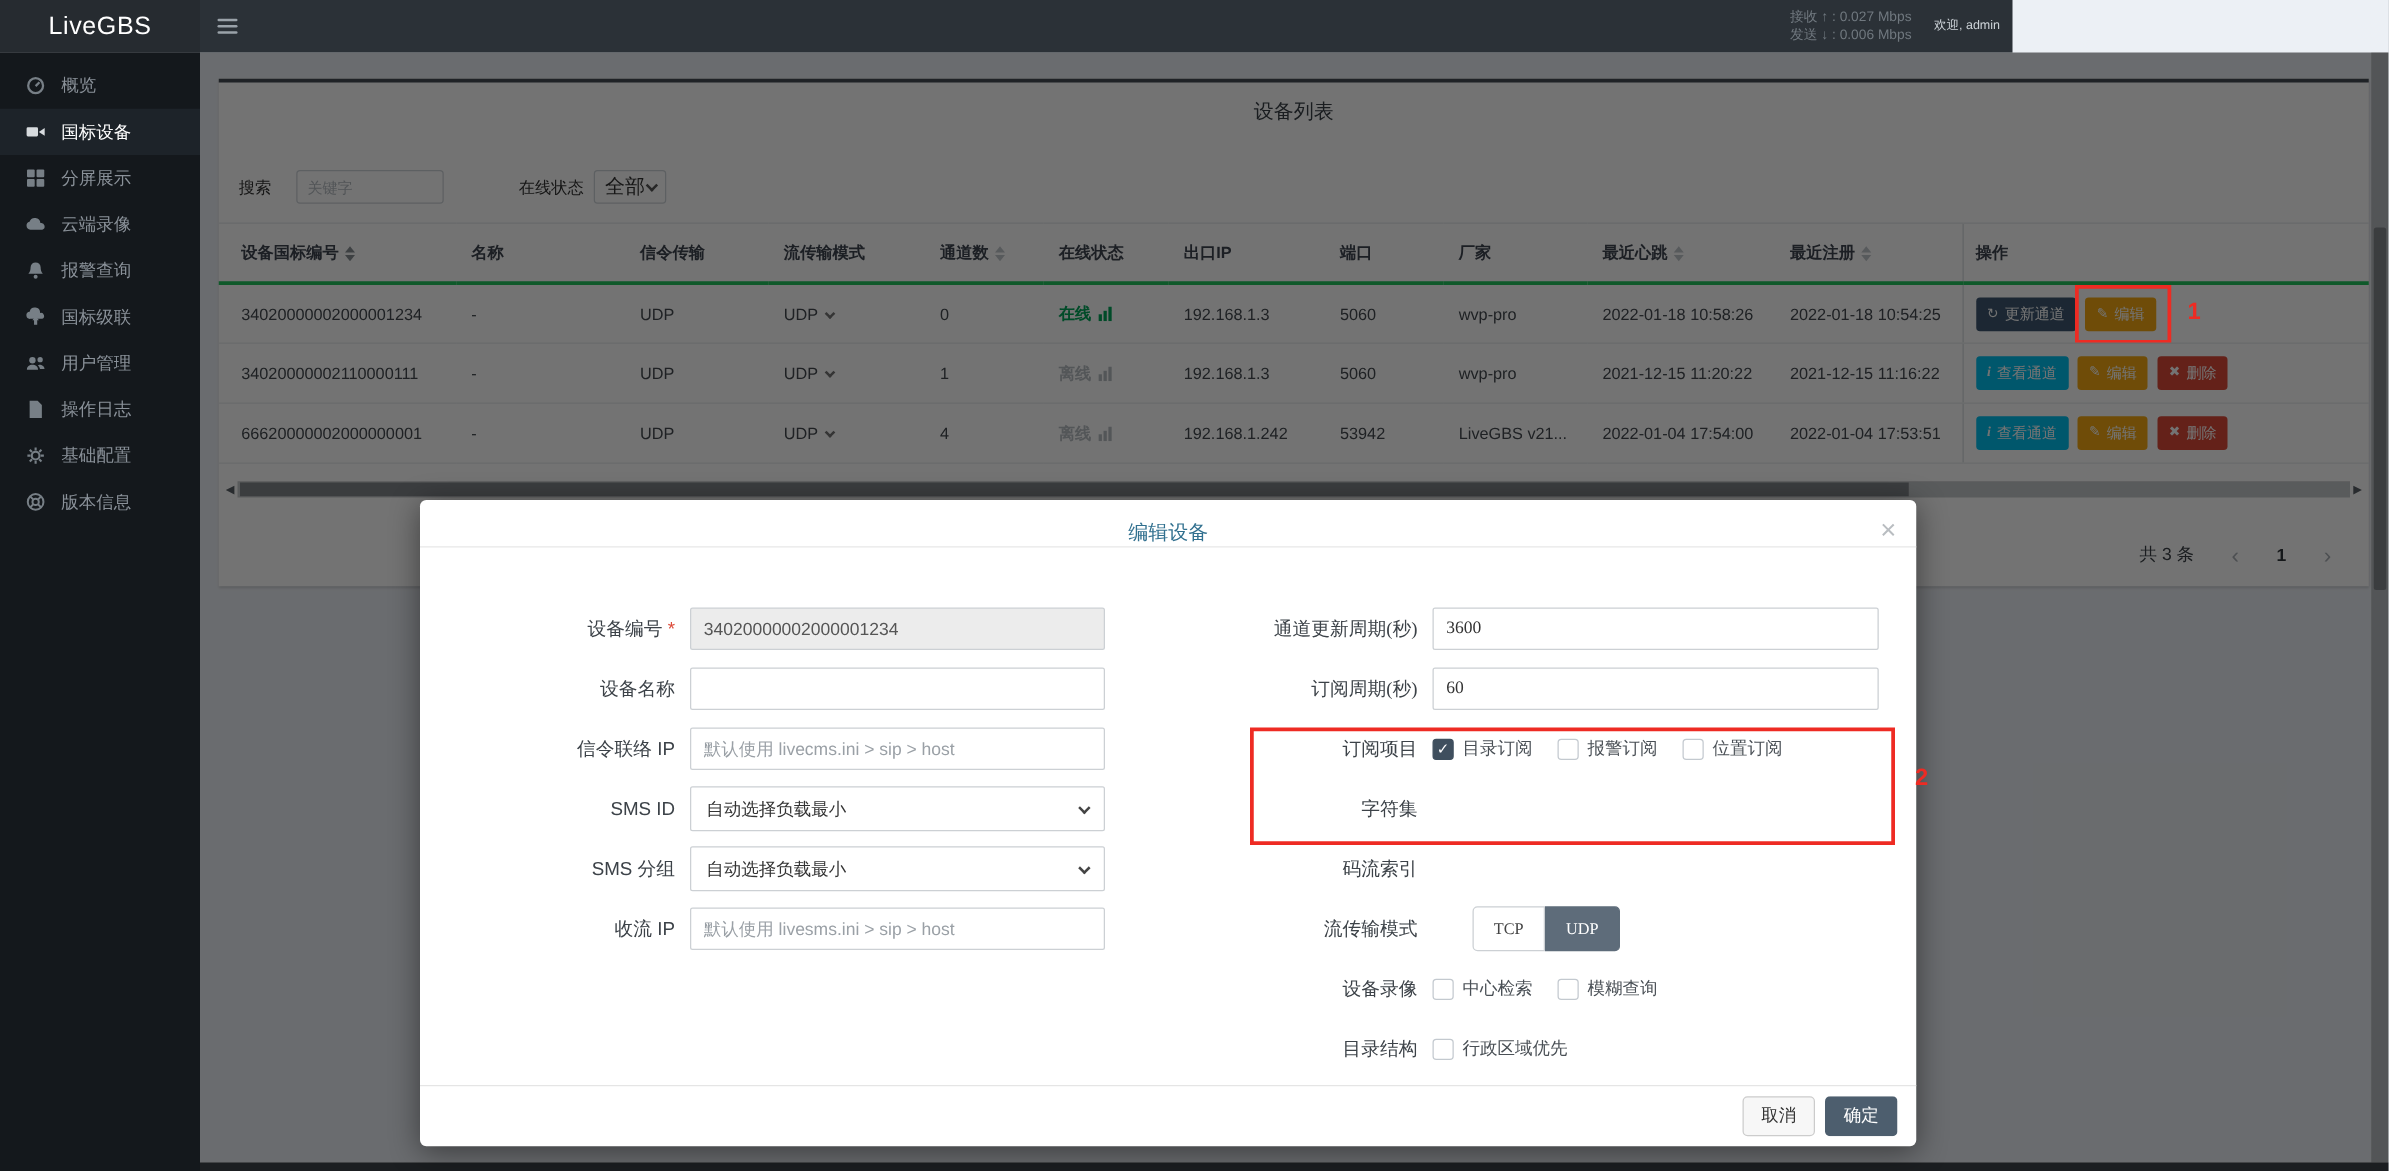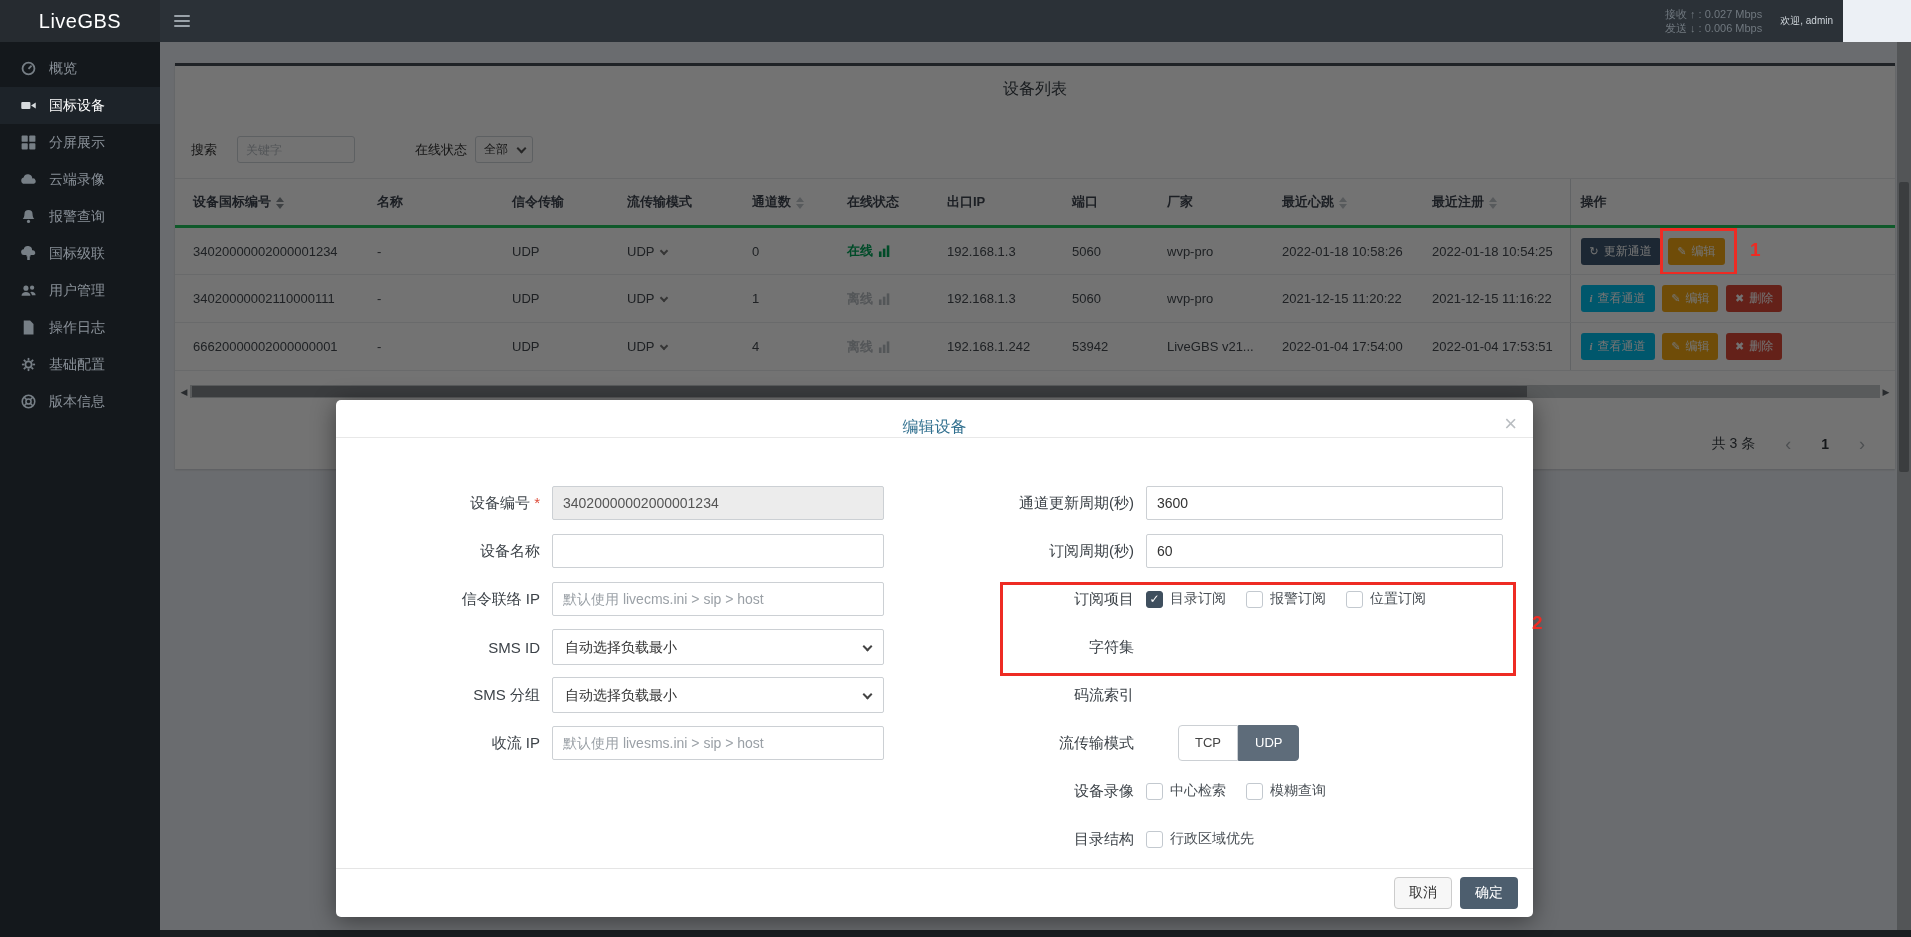--- a/index.html
+++ b/index.html
@@ -1,21 +1,21 @@
 <!DOCTYPE html>
 <html><head>
 <meta charset="utf-8">
 <style>
   * { margin:0; padding:0; box-sizing:border-box; }
   html,body { width:1911px; height:937px; overflow:hidden; }
   body { font-family:"Liberation Sans","DejaVu Sans",sans-serif; background:#ecf0f5; }
   .screen { position:relative; width:1911px; height:937px; overflow:hidden; background:#ecf0f5; }
 
   
-  .top-header { position:absolute; left:0; top:0; width:1843px; height:42px; background:#2b3137; z-index:5; display:flex; align-items:flex-start; }
+  .top-header { position:absolute; left:0; top:0; width:1610px; height:42px; background:#2b3137; z-index:5; display:flex; align-items:flex-start; }
   .logo { width:160px; height:42px; background:#262b30; color:#fff; font-size:20px; line-height:42px; text-align:center; letter-spacing:.5px; cursor:pointer; }
   .hamburger { width:44px; height:42px; display:flex; flex-direction:column; justify-content:center; align-items:center; gap:3px; cursor:pointer; }
   .hamburger .bar { width:16px; height:2px; background:#9aa2a9; border-radius:1px; }
   .hd-right { margin-left:auto; display:flex; align-items:center; }
   .net-stats { font-size:11px; color:#70787f; text-align:right; line-height:14px; margin-right:14px; }
   .net-line span { color:#70787f; }
   .welcome { color:#cdd3d8; font-size:10px; padding:0 10px 0 4px; height:42px; line-height:42px; cursor:pointer; }
 
   
   .sidebar { position:absolute; left:0; top:42px; bottom:0; width:160px; background:#14181c; z-index:5; padding-top:8px; }
@@ -27,21 +27,21 @@
 
   
   .content { position:absolute; left:160px; top:42px; right:0; bottom:0; background:#ecf0f5; }
   .card { position:absolute; left:15px; top:21px; width:1720px; height:406px; background:#fff; border-top:3px solid #454d55; box-shadow:0 1px 2px rgba(0,0,0,.15); }
   .page-title { text-align:center; font-size:16px; color:#3a4148; padding-top:13px; }
   .filter-row { position:absolute; left:16px; top:70px; display:flex; align-items:center; font-size:13px; color:#333; }
   .filter-label { margin-right:20px; }
   .search-input { width:118px; height:27px; border:1px solid #cfd4d9; border-radius:3px; padding:0 8px; font-size:12px; color:#333; background:#fff; font-family:inherit; }
   .search-input::placeholder { color:#b6bcc2; }
   .status-label { margin-left:60px; margin-right:8px; }
-  .sel-mini { position:relative; width:58px; height:27px; border:1px solid #cfd4d9; border-radius:3px; background:#fff; font-size:12px; color:#333; line-height:25px; padding-left:8px; cursor:pointer; }
+  .sel-mini { position:relative; width:58px; height:27px; border:1px solid #cfd4d9; border-radius:3px; background:#fff; font-size:16px; color:#333; line-height:25px; padding-left:8px; cursor:pointer; }
   .caret { display:inline-block; width:7px; height:7px; border-right:2px solid #555; border-bottom:2px solid #555; transform:rotate(45deg); }
   .sel-mini .caret { position:absolute; right:7px; top:8px; }
 
   
   table.dev { position:absolute; left:0; top:112px; width:1720px; border-collapse:collapse; table-layout:fixed; font-size:13px; color:#454b51; }
   table.dev th, table.dev td { height:48px; text-align:left; padding-left:12px; white-space:nowrap; overflow:hidden; text-overflow:ellipsis; }
   table.dev th { color:#3f4651; font-weight:bold; border-bottom:3px solid #22c55e; border-top:1px solid #e6e9ec; }
   table.dev td { border-bottom:1px solid #e8ebee; }
   table.dev th:first-child, table.dev td:first-child { padding-left:18px; }
   th.op-col, td.op-col { border-left:1px solid #d8dce0; padding-left:10px !important; }
@@ -85,21 +85,21 @@
   .overlay { position:absolute; inset:0; background:rgba(0,0,0,0.55); z-index:20; }
 
   
   .modal { position:absolute; left:176px; top:358px; width:1197px; height:517px; background:#fff; border-radius:5px; box-shadow:0 4px 24px rgba(0,0,0,.45); z-index:30; }
   .m-header { position:relative; height:38px; border-bottom:1px solid #e8e8e8; }
   .m-title { text-align:center; line-height:54px; font-size:16px; color:#31708f; }
   .m-close { position:absolute; right:16px; top:13px; font-size:22px; color:#b9bdc1; cursor:pointer; line-height:1; }
   .m-body { position:absolute; left:0; top:54px; right:0; bottom:49px; }
   .m-col { position:absolute; top:32px; }
   .m-col-left  { left:36px;  width:512px; }
-  .m-col-right { left:640px; width:527px; }
+  .m-col-right { left:640px; width:527px;font-family:Liberation Serif, serif; }
   .m-row { display:flex; align-items:center; height:34px; margin-bottom:14px; }
   .m-label { width:180px; text-align:right; font-size:15px; color:#3c4248; padding-right:12px; flex:none; }
   .m-col-right .m-label { width:170px; }
   .req { color:#dd4b39; }
   .m-input { flex:1; height:34px; border:1px solid #ccd0d4; border-radius:2px; padding:0 10px; font-size:14px; color:#333; font-family:inherit; background:#fff; }
   .m-input::placeholder { color:#9aa0a6; }
   .m-input:disabled { background:#ececec; color:#555; }
   .m-select { position:relative; flex:1; height:36px; border:1px solid #ccd0d4; border-radius:2px; background:#fff; font-size:14px; color:#333; line-height:34px; padding-left:12px; cursor:pointer; }
   .m-select .caret { position:absolute; right:12px; top:13px; border-color:#444; }
   .cb-group { display:flex; align-items:center; gap:20px; }

